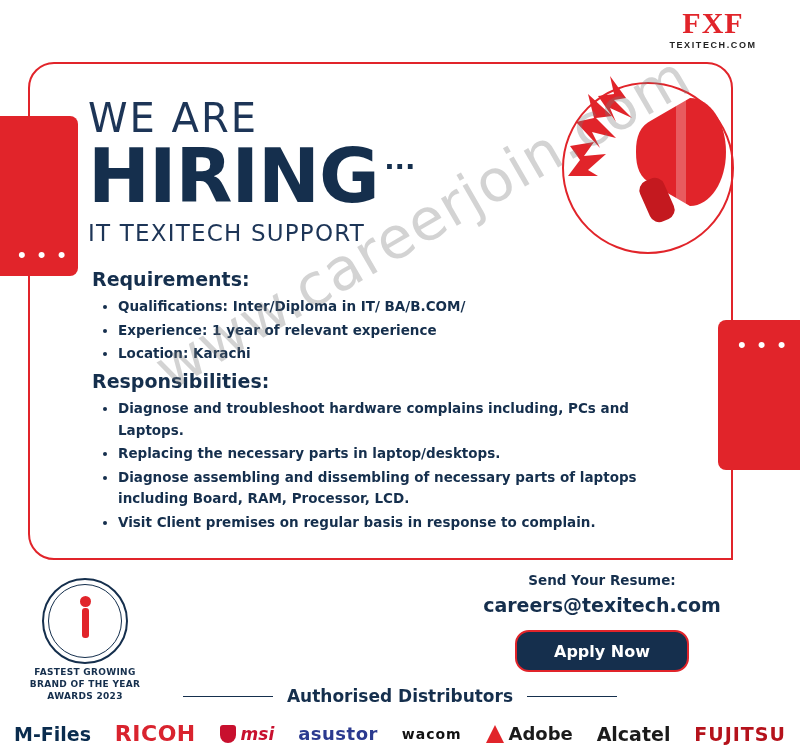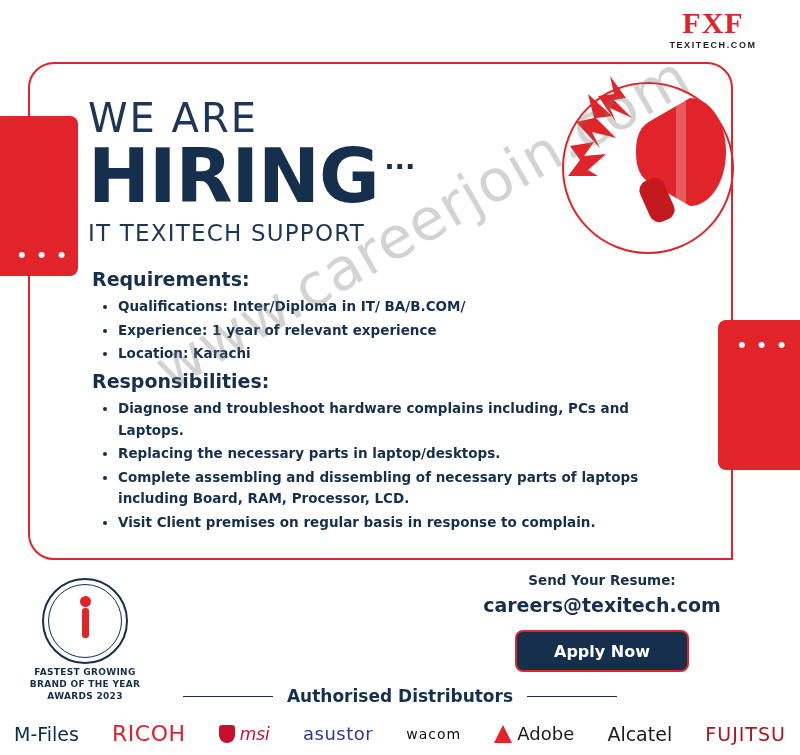--- a/index.html
+++ b/index.html
@@ -215,21 +215,21 @@
     color: #152f4d;
     margin-top: 6px;
     font-family: "DejaVu Sans", sans-serif;
   }
   .apply-btn {
     margin: 14px auto 0 auto;
     width: 170px;
     height: 38px;
     background: #152f4d;
     border: 2px solid #e1242a;
-    border-radius: 8px;
+    border-radius: 14px;
     color: #ffffff;
     font-size: 16px;
     font-weight: bold;
     display: flex;
     align-items: center;
     justify-content: center;
     font-family: "DejaVu Sans", sans-serif;
     cursor: pointer;
   }
 
@@ -315,21 +315,21 @@
     height: 43px;
     display: flex;
     align-items: center;
     justify-content: space-between;
     padding: 0 14px;
     box-sizing: border-box;
     z-index: 4;
   }
   .dist-logo {
     font-size: 19px;
-    font-weight: normal;
+    font-weight: bold;
     color: #1b1b1b;
     white-space: nowrap;
     font-family: "DejaVu Sans", sans-serif;
     display: flex;
     align-items: center;
   }
   .logo-mfiles { color: #0a2c4e; }
   .logo-ricoh { color: #d9232e; font-size: 22px; letter-spacing: 0.5px; }
   .logo-msi { color: #c8102e; font-size: 17px; font-style: italic; }
   .logo-msi .shield {
@@ -424,21 +424,21 @@
       <li>Experience: 1 year of relevant experience</li>
       <li>Location:  Karachi</li>
     </ul>
   </div>
 
   <div class="section" id="responsibilities-section">
     <div class="section-title">Responsibilities:</div>
     <ul class="bullets">
       <li>Diagnose and troubleshoot hardware complains including, PCs and Laptops.</li>
       <li>Replacing the necessary parts in laptop/desktops.</li>
-      <li>Complete assembling and dissembling of necessary parts of laptops including Board, RAM, Processor, LCD.</li>
+      <li>Diagnose assembling and dissembling of necessary parts of laptops including Board, RAM, Processor, LCD.</li>
       <li>Visit Client premises on regular basis in response to complain.</li>
     </ul>
   </div>
 
   <div class="resume-block">
     <div class="resume-label">Send Your Resume:</div>
     <div class="resume-email">careers@texitech.com</div>
     <div class="apply-btn">Apply Now</div>
   </div>
 

